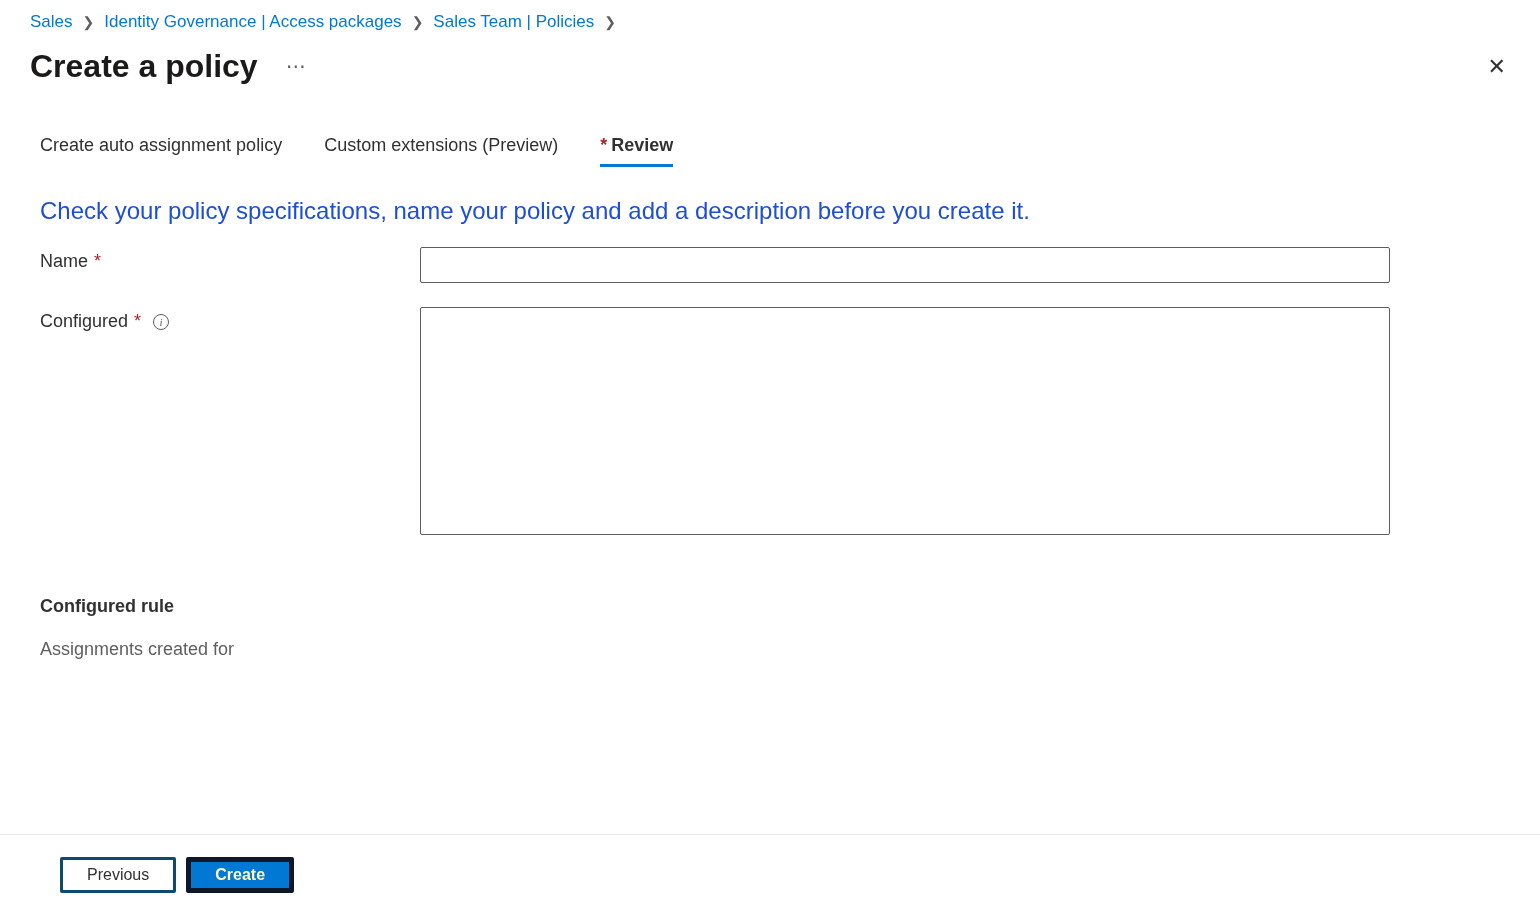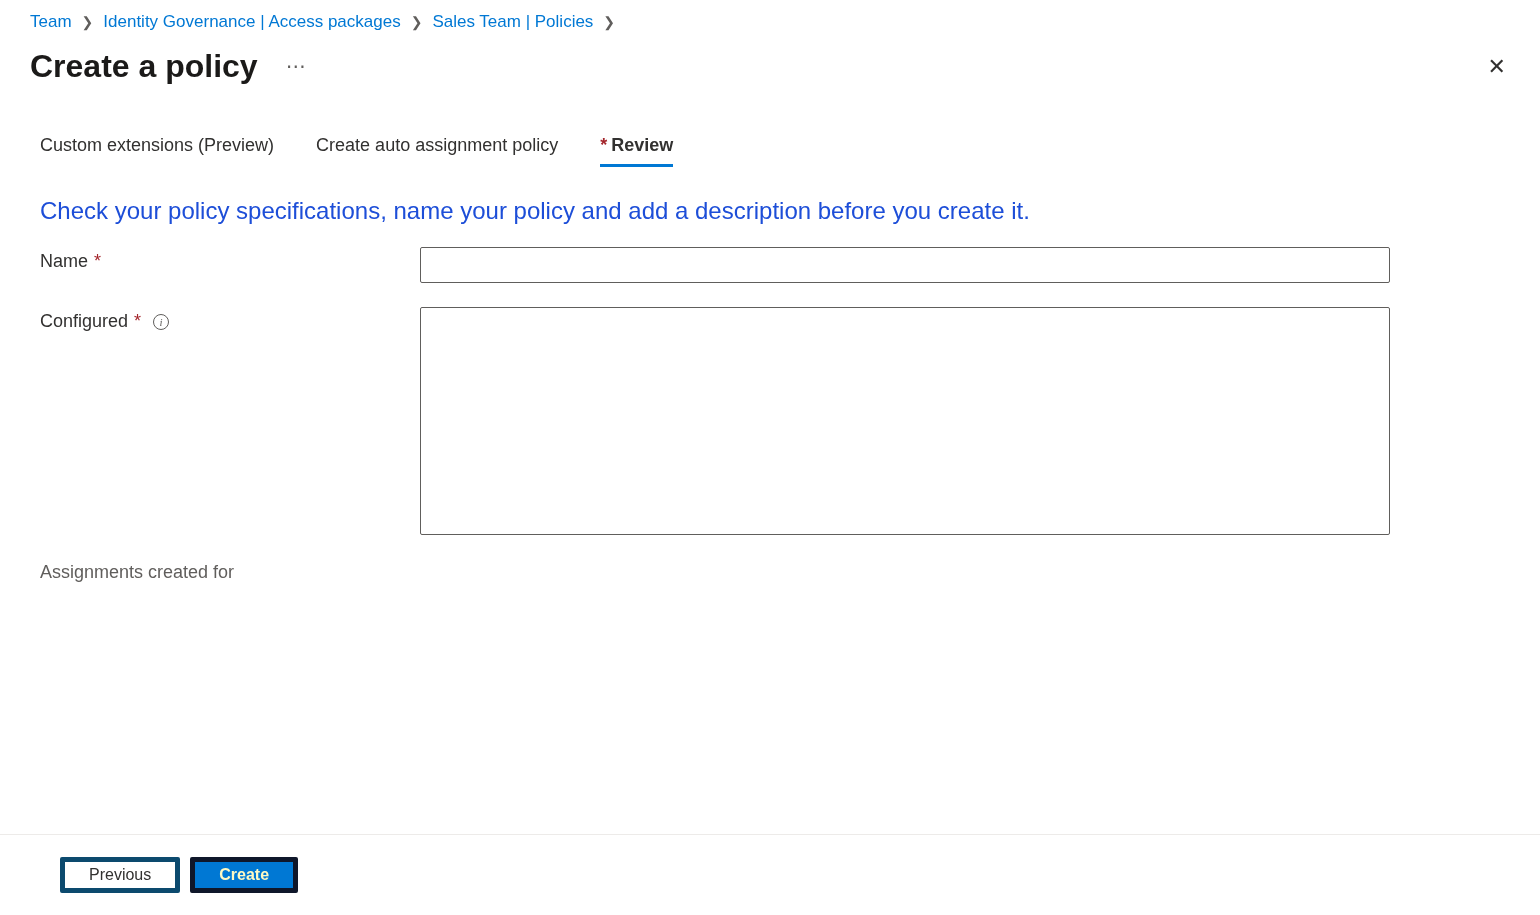--- a/index.html
+++ b/index.html
@@ -183,58 +183,58 @@
     .btn {
       height: 36px;
       padding: 0 24px;
       font-size: 16px;
       font-family: inherit;
       border-radius: 2px;
       cursor: pointer;
     }
     .btn-secondary {
       background: #ffffff;
-      border: 5px solid #0c4a6e;
+      border: 3px solid #0c4a6e;
       color: #323130;
     }
     .btn-primary {
       background: #0078d4;
       border: 5px solid #0f172a;
       color: #fef9c3;
       font-weight: 700;
     }
   </style>
 </head>
 <body>
 
 <nav class="breadcrumb">
-  <a>Team</a>
+  <a>Sales</a>
   <span class="breadcrumb-sep">❯</span>
   <a>Identity Governance | Access packages</a>
   <span class="breadcrumb-sep">❯</span>
   <a>Sales Team | Policies</a>
   <span class="breadcrumb-sep">❯</span>
 </nav>
 
 <div class="header-row">
   <div class="header-left">
     <h1 class="page-title">Create a policy</h1>
     <span class="more-dots">⋯</span>
   </div>
   <span class="close-btn">✕</span>
 </div>
 
 <div class="content">
 
   <div class="tabs">
     <div class="tab">
+      <span>Create auto assignment policy</span>
+    </div>
+    <div class="tab">
       <span>Custom extensions (Preview)</span>
-    </div>
-    <div class="tab">
-      <span>Create auto assignment policy</span>
     </div>
     <div class="tab active">
       <span class="req-star">*</span><span>Review</span>
     </div>
   </div>
 
   <p class="intro-text">Check your policy specifications, name your policy and add a description before you create it.</p>
 
   <div class="form-row">
     <div class="form-label">
@@ -250,20 +250,21 @@
     <div class="form-label">
       <span>Configured</span>
       <span class="req-star">*</span>
       <span class="info-icon">i</span>
     </div>
     <div class="form-input">
       <textarea style=""></textarea>
     </div>
   </div>
 
+  <h2 class="section-heading">Configured rule</h2>
 
   <div class="info-row">
     <div class="info-label">Assignments created for</div>
   </div>
 
 </div>
 
 <div class="footer">
   <button class="btn btn-secondary">Previous</button>
   <button class="btn btn-primary">Create</button>

